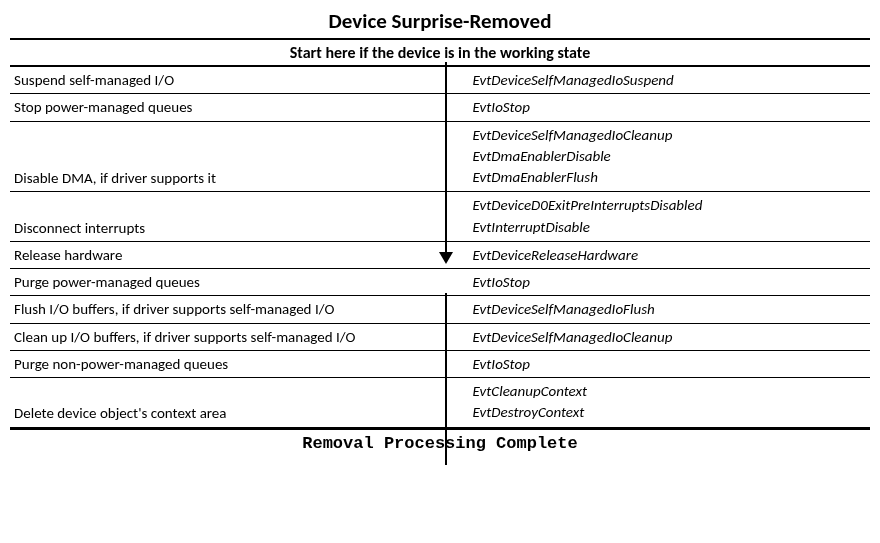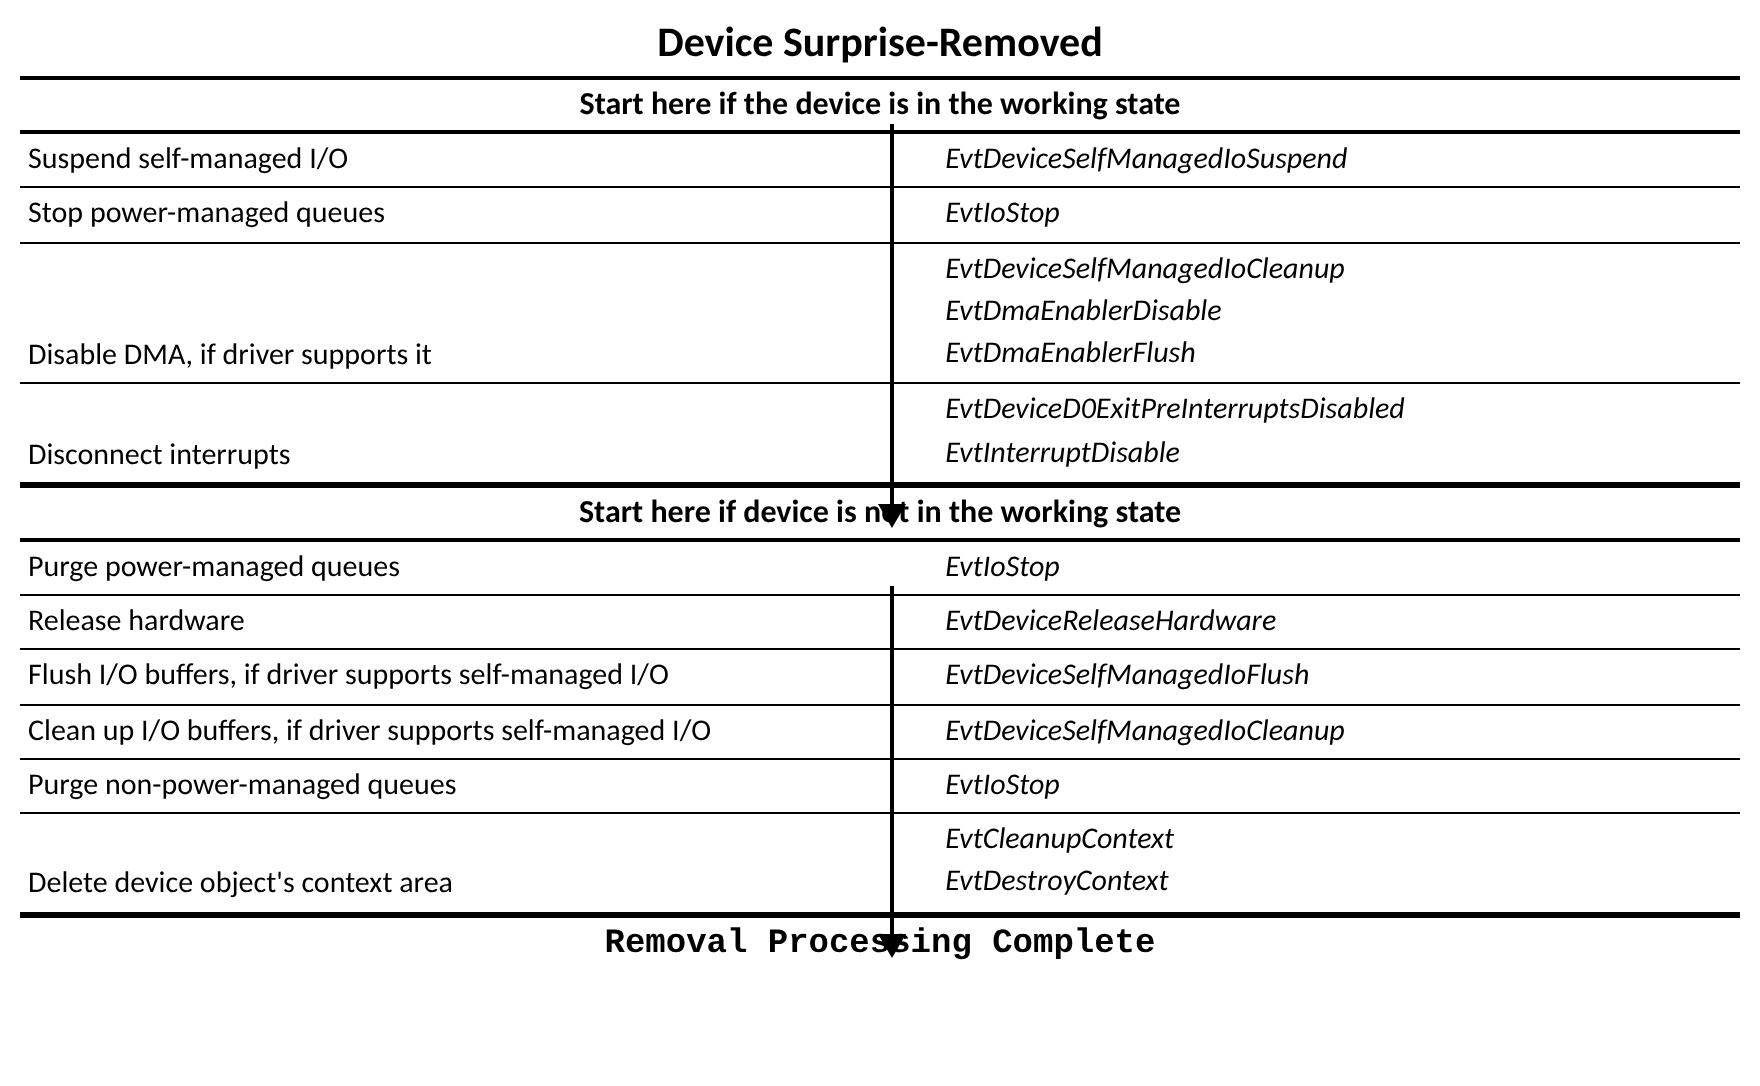--- a/index.html
+++ b/index.html
@@ -110,34 +110,33 @@
         <tr>
           <td class="left">Disconnect interrupts</td>
           <td class="right multi">
             <div>EvtDeviceD0ExitPreInterruptsDisabled</div>
             <div>EvtInterruptDisable</div>
           </td>
         </tr>
       </tbody>
   </table>
 
-  <div class="section-head" id="sec2head">Start here if device is not in the working state</div>
 
   <table>
     <tbody id="tbody2">
         <tr>
+          <td class="left">Release hardware</td>
+          <td class="right">
+            <div>EvtDeviceReleaseHardware</div>
+          </td>
+        </tr>
+        <tr>
           <td class="left">Purge power-managed queues</td>
           <td class="right">
             <div>EvtIoStop</div>
-          </td>
-        </tr>
-        <tr>
-          <td class="left">Release hardware</td>
-          <td class="right">
-            <div>EvtDeviceReleaseHardware</div>
           </td>
         </tr>
         <tr>
           <td class="left">Flush I/O buffers, if driver supports self-managed I/O</td>
           <td class="right">
             <div>EvtDeviceSelfManagedIoFlush</div>
           </td>
         </tr>
         <tr>
           <td class="left">Clean up I/O buffers, if driver supports self-managed I/O</td>

